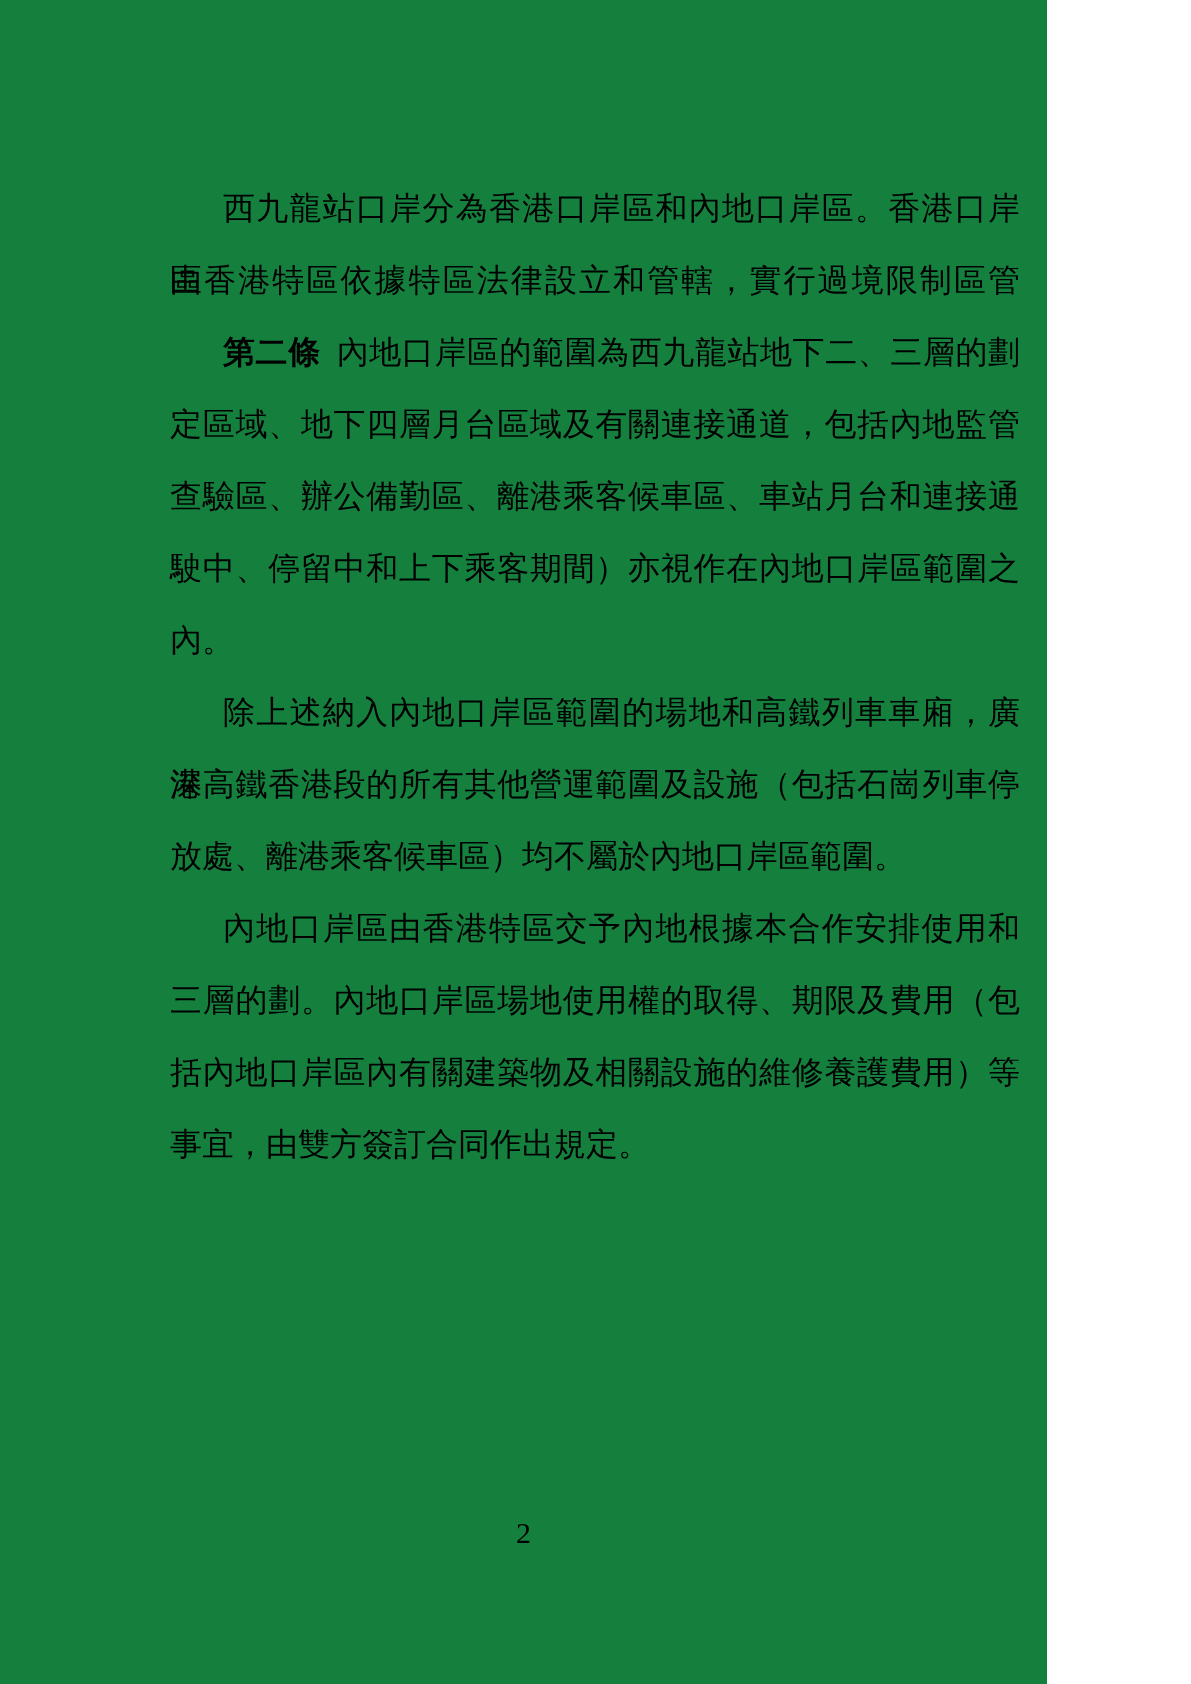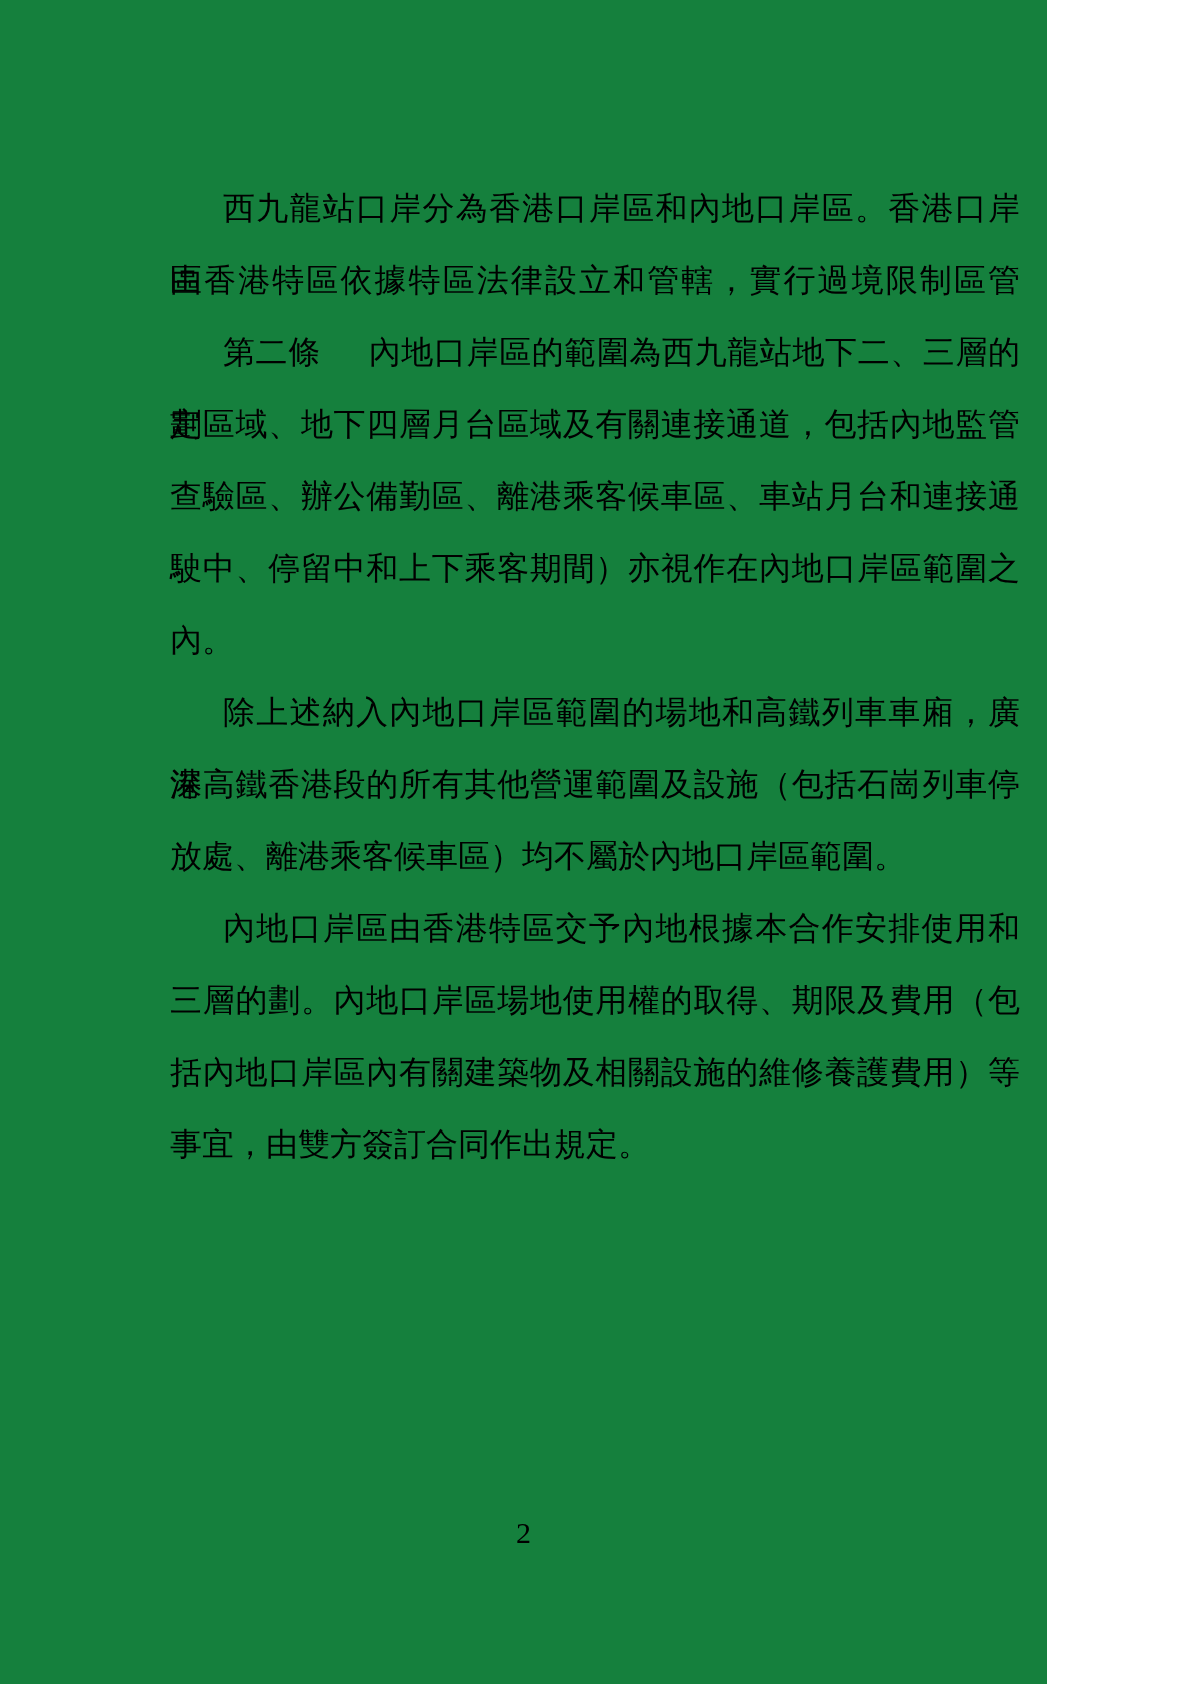--- a/index.html
+++ b/index.html
@@ -30,22 +30,22 @@
     white-space: normal;
   }
   .justify {
     text-align: justify;
     text-align-last: justify;
   }
   .indent {
     text-indent: 53px;
   }
   .article-label {
-    font-weight: normal;
-    margin-right: 48px;
+    font-weight: bold;
+    margin-right: 16px;
   }
   .page-footer {
     position: absolute;
     left: 0;
     right: 0;
     top: 1508px;
     height: 50px;
     line-height: 50px;
     text-align: center;
     font-size: 30px;

